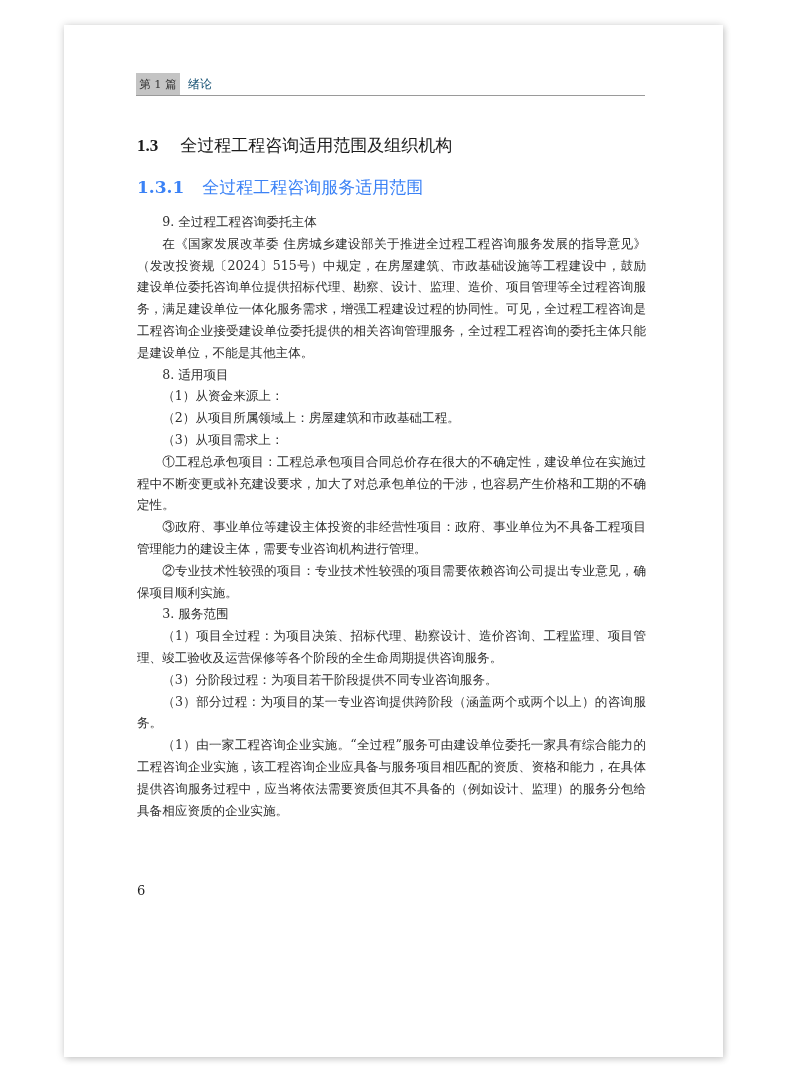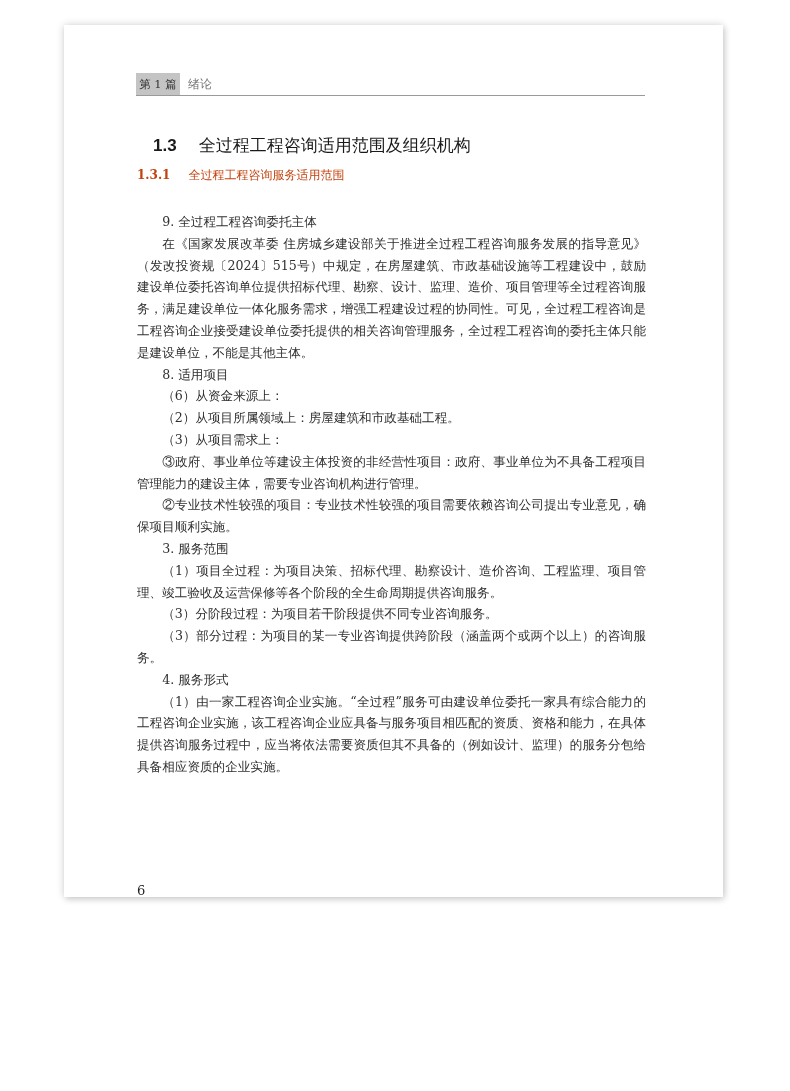--- a/index.html
+++ b/index.html
@@ -1,42 +1,42 @@
 <!DOCTYPE html>
 <html><head>
 <meta charset="utf-8">
 <style>
   html, body { margin:0; padding:0; }
   body {
     width:790px; height:1091px; background:#ffffff; position:relative; overflow:hidden;
     font-family: "DejaVu Serif", "Liberation Serif", serif; color:#2b2b2b;
   }
   .page {
-    position:absolute; left:64px; top:25px; width:659px; height:872px;
+    position:absolute; left:64px; top:25px; width:659px; height:1032px;
     background:#ffffff;
     box-shadow: 0 0 8px rgba(0,0,0,0.18), 2px 3px 6px rgba(0,0,0,0.10);
   }
   .running-header {
     position:absolute; left:72px; top:48px; width:509px; height:22px;
     border-bottom:1.5px solid #9a9a9a;
   }
   .part-box {
     position:absolute; left:0; top:0; height:22px; width:44px;
     background:#c4c4c4; color:#333; font-size:11.5px; line-height:22px; text-align:center;
   }
   .part-title {
-    position:absolute; left:52px; top:0; font-size:12px; line-height:22px; color:#737373;
+    position:absolute; left:52px; top:0; font-size:12px; line-height:22px; color:#0c4a6e;
   }
   .h2 {
     position:absolute; left:73px; top:108px; font-size:17px; line-height:24px; color:#1a1a1a;
     font-family:"DejaVu Sans","Liberation Sans",sans-serif;
   }
-  .h2 .num { font-family:Liberation Sans, sans-serif; font-weight:bold; margin-right:22px;margin-left:16px; }
+  .h2 .num { font-family:Liberation Serif, serif; font-weight:bold; margin-right:22px; }
   .h3 {
-    position:absolute; left:73px; top:140px; font-size:12px; line-height:20px; color:#c2410c;
+    position:absolute; left:73px; top:152px; font-size:17px; line-height:20px; color:#3b82f6;
     font-family:"DejaVu Sans","Liberation Sans",sans-serif;
   }
   .h3 .num { font-family:"DejaVu Serif","Liberation Serif",serif; font-weight:bold; margin-right:18px; }
   .body-text {
     position:absolute; left:73px; top:186px; width:509px;
     font-size:12.6px; line-height:21.8px; color:#2f2f2f;
     text-align:justify;
   }
   .body-text p { margin:0; text-indent:2em; }
   .page-number {
@@ -57,27 +57,27 @@
   </div>
 
   <div class="h3">
     <span class="num">1.3.1</span><span>全过程工程咨询服务适用范围</span>
   </div>
 
   <div class="body-text">
     <p>9. 全过程工程咨询委托主体</p>
     <p>在《国家发展改革委 住房城乡建设部关于推进全过程工程咨询服务发展的指导意见》（发改投资规〔2024〕515号）中规定，在房屋建筑、市政基础设施等工程建设中，鼓励建设单位委托咨询单位提供招标代理、勘察、设计、监理、造价、项目管理等全过程咨询服务，满足建设单位一体化服务需求，增强工程建设过程的协同性。可见，全过程工程咨询是工程咨询企业接受建设单位委托提供的相关咨询管理服务，全过程工程咨询的委托主体只能是建设单位，不能是其他主体。</p>
     <p>8. 适用项目</p>
-    <p>（6）从资金来源上：</p>
+    <p>（1）从资金来源上：</p>
     <p>（2）从项目所属领域上：房屋建筑和市政基础工程。</p>
     <p>（3）从项目需求上：</p>
+    <p>①工程总承包项目：工程总承包项目合同总价存在很大的不确定性，建设单位在实施过程中不断变更或补充建设要求，加大了对总承包单位的干涉，也容易产生价格和工期的不确定性。</p>
     <p>③政府、事业单位等建设主体投资的非经营性项目：政府、事业单位为不具备工程项目管理能力的建设主体，需要专业咨询机构进行管理。</p>
     <p>②专业技术性较强的项目：专业技术性较强的项目需要依赖咨询公司提出专业意见，确保项目顺利实施。</p>
     <p>3. 服务范围</p>
     <p>（1）项目全过程：为项目决策、招标代理、勘察设计、造价咨询、工程监理、项目管理、竣工验收及运营保修等各个阶段的全生命周期提供咨询服务。</p>
     <p>（3）分阶段过程：为项目若干阶段提供不同专业咨询服务。</p>
     <p>（3）部分过程：为项目的某一专业咨询提供跨阶段（涵盖两个或两个以上）的咨询服务。</p>
-    <p>4. 服务形式</p>
     <p>（1）由一家工程咨询企业实施。“全过程”服务可由建设单位委托一家具有综合能力的工程咨询企业实施，该工程咨询企业应具备与服务项目相匹配的资质、资格和能力，在具体提供咨询服务过程中，应当将依法需要资质但其不具备的（例如设计、监理）的服务分包给具备相应资质的企业实施。</p>
   </div>
 
   <div class="page-number">6</div>
 </div>
 
 </body></html>

